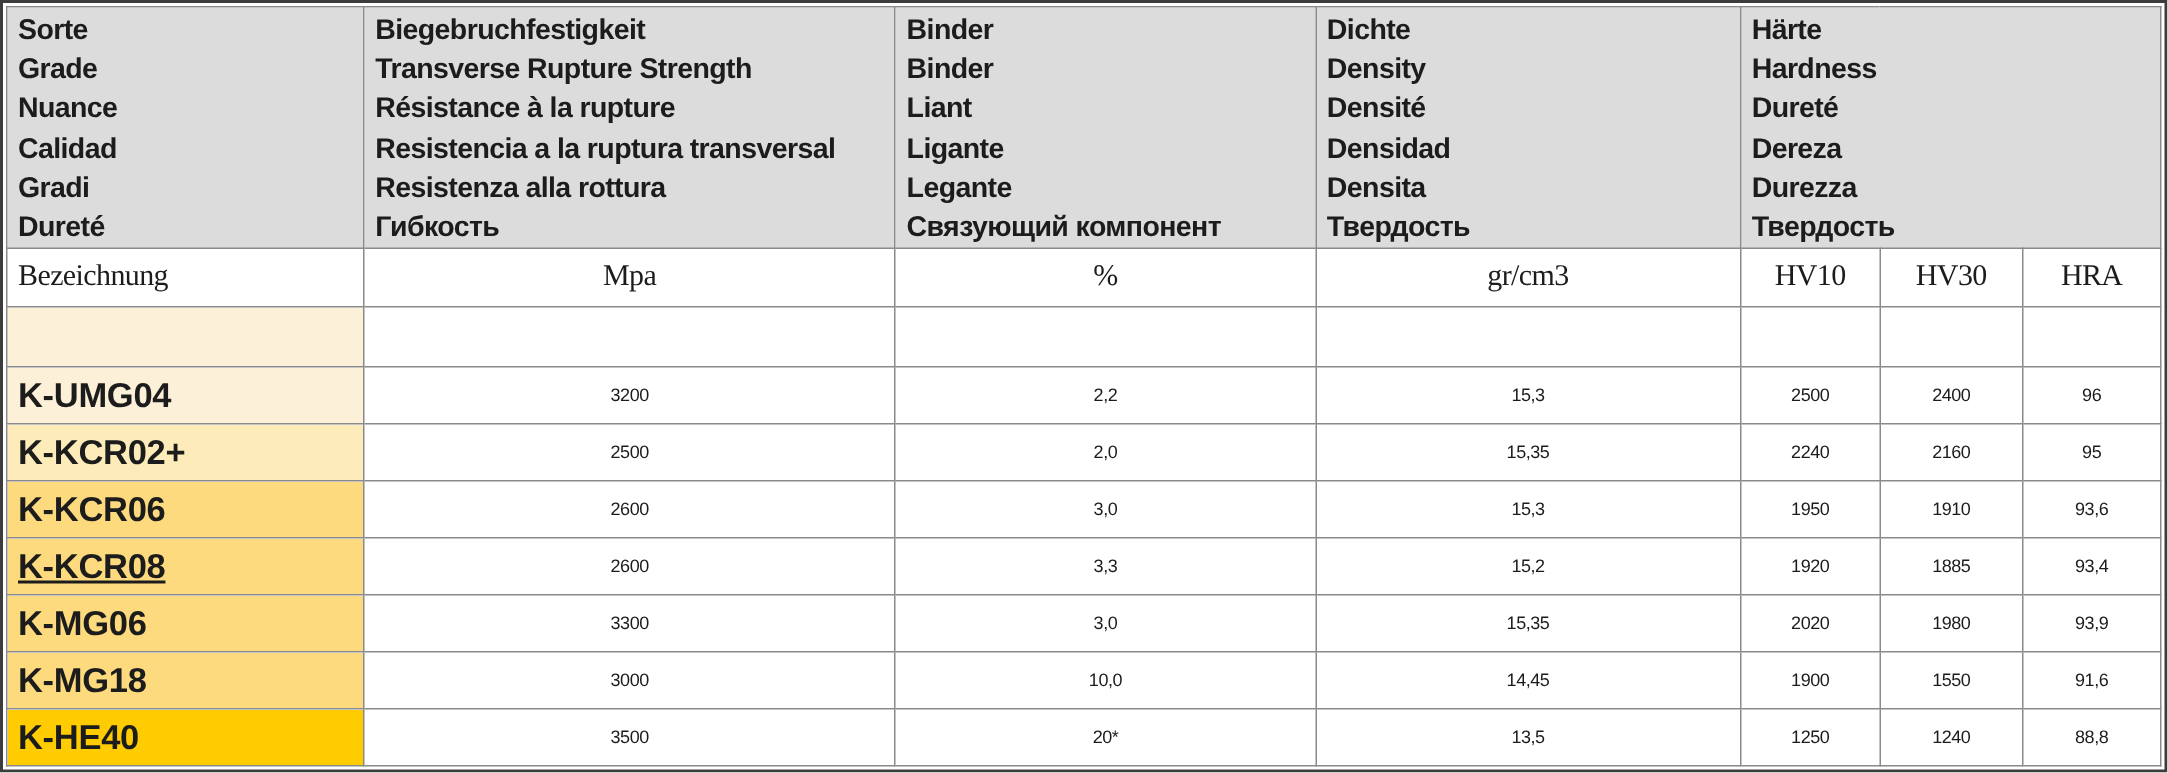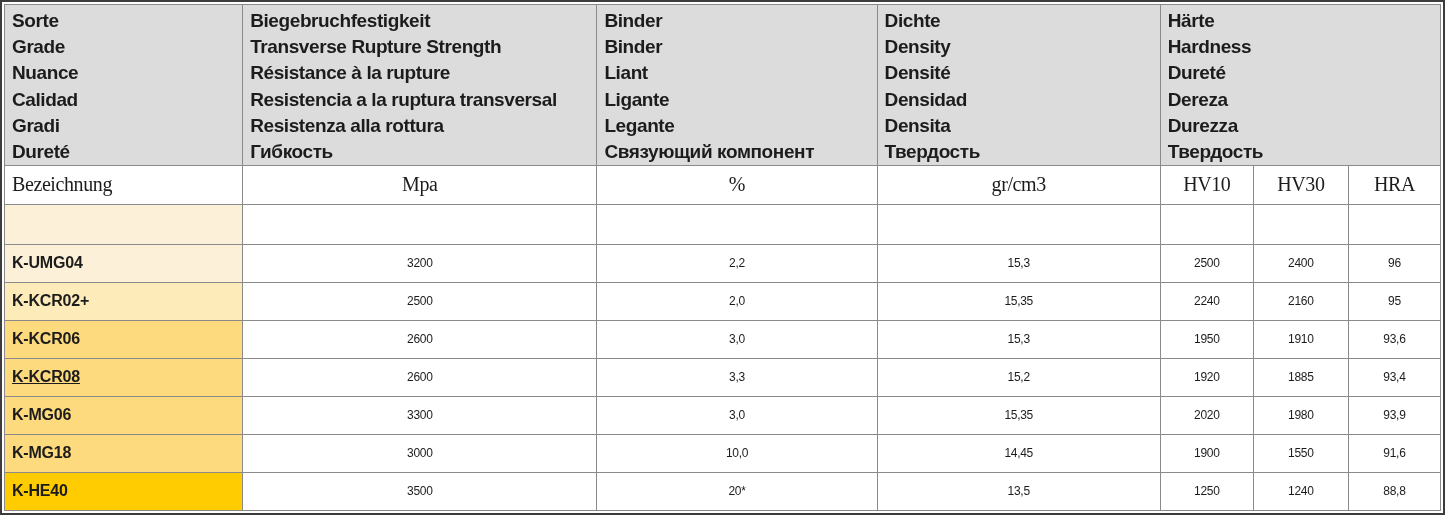--- a/index.html
+++ b/index.html
@@ -62,21 +62,21 @@
     background: #ffffff;
     font-size: 12px;
     letter-spacing: -0.3px;
     text-align: center;
     vertical-align: middle;
   }
   tr.data-row td.grade-cell {
     text-align: left;
     padding-left: 7px;
     font-weight: bold;
-    font-size: 16px;
+    font-size: 23px;
     letter-spacing: -0.2px;
     margin-top: 40px;
   }
 </style>
 </head>
 <body>
 
 <div class="table-frame">
   <table class="grades">
     <colgroup>

